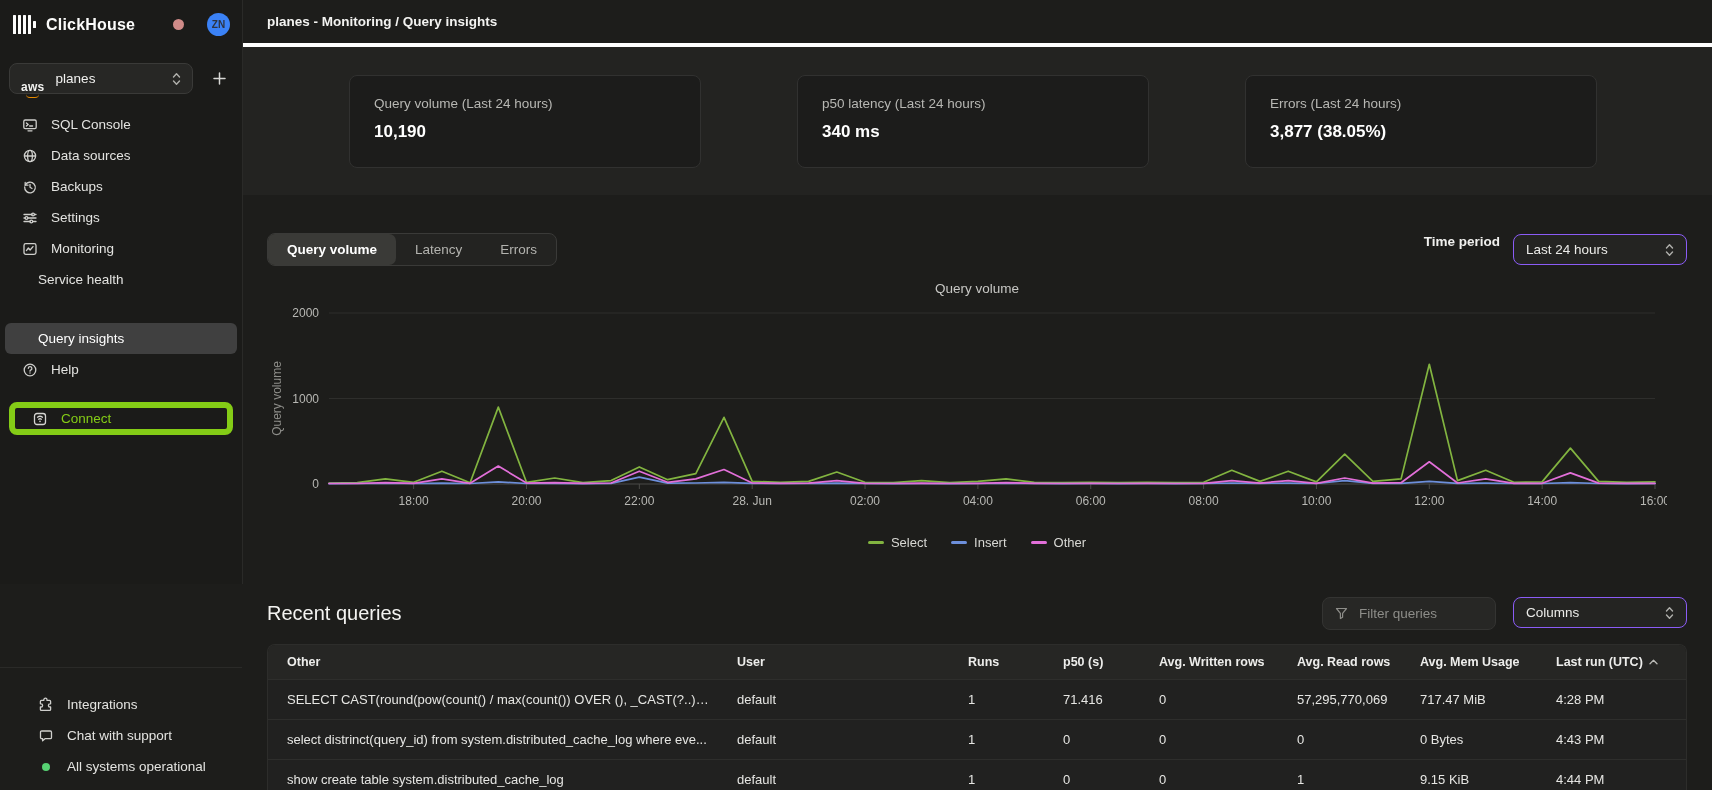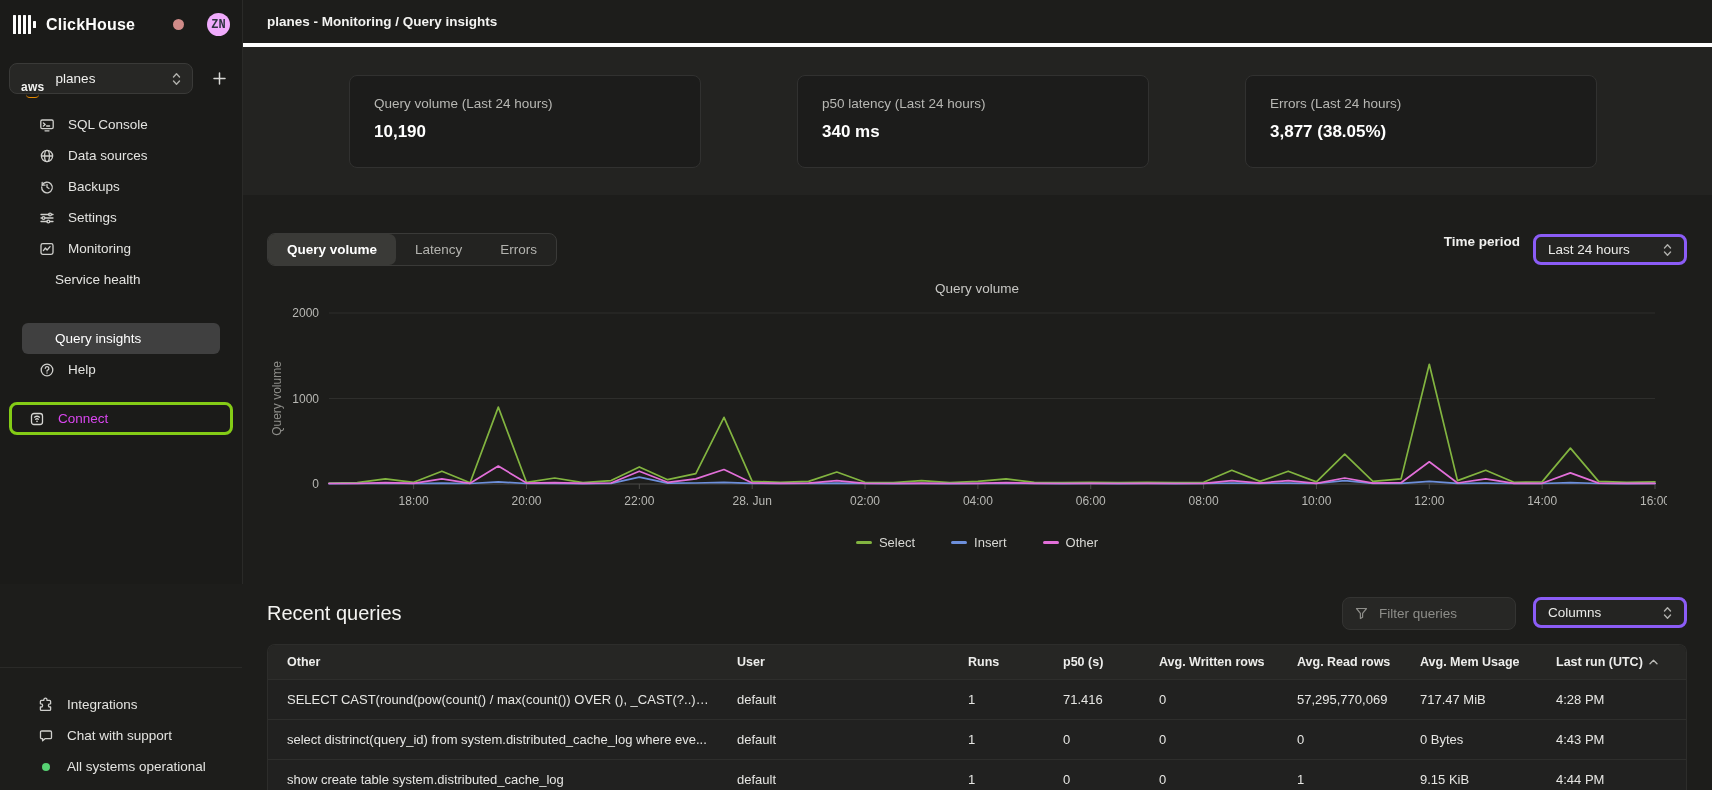--- a/index.html
+++ b/index.html
@@ -15,50 +15,50 @@
   .sidebar {
     position:fixed; left:0; top:0; width:243px; height:584px;
     background:#1b1b19; border-right:1px solid #2a2a28; z-index:5;
   }
   .sb-logo-row { display:flex; align-items:center; padding:13px 12px 0 13px; }
   .logo-bars { display:flex; align-items:center; gap:2px; height:20px; }
   .logo-bars .bar { width:3px; height:19px; background:#fdfdfc; border-radius:0.5px; }
   .logo-bars .bar.short { height:7px; }
   .logo-text { color:#fbfbfa; font-size:16px; font-weight:bold; margin-left:10px; letter-spacing:.2px; }
   .status-dot-top { width:11px; height:11px; border-radius:50%; background:#d08b88; margin-left:auto; margin-right:23px; }
-  .avatar { width:23px; height:23px; border-radius:50%; background:#f0abfc; color:#2e3440;
-    display:flex; align-items:center; justify-content:center; font-size:12px; font-weight:bold;font-family:Liberation Mono, monospace; }
+  .avatar { width:23px; height:23px; border-radius:50%; background:#3b82f6; color:#2e3440;
+    display:flex; align-items:center; justify-content:center; font-size:10px; font-weight:bold; }
 
   .sb-select-row { display:flex; align-items:center; margin:27px 9px 0 9px; }
   .service-select {
     flex:0 0 184px; height:31px; background:#272725; border:1px solid #3a3a38; border-radius:8px;
     display:flex; align-items:center; padding:0 11px; cursor:pointer;
   }
   .aws-mark { display:flex; flex-direction:column; align-items:center; line-height:1; }
   .aws-mark .aws-txt { font-size:12px; font-weight:bold; color:#f2f2f0; letter-spacing:.3px;margin-top:21px; }
   .aws-mark .aws-smile { width:13px; height:4px; border:solid #e68a00; border-width:0 0 1.6px 0; border-radius:0 0 7px 7px; margin-top:1px; }
   .service-name { margin-left:11px; color:#f2f2f0; font-size:13.5px; }
   .service-select .updown { margin-left:auto; }
   .add-service-btn { margin-left:13px; width:26px; height:26px; display:flex; align-items:center; justify-content:center;
     color:#d8d8d5; border-radius:6px; cursor:pointer; }
 
-  .nav { margin-top:15px; padding:0 22px; }
+  .nav { margin-top:15px; padding:0 5px; }
   .nav-item {
     display:flex; align-items:center; height:31px; border-radius:6px;
     color:#e3e3e0; font-size:13.5px; padding-left:17px; cursor:pointer;
   }
   .nav-item .nav-icon { width:16px; height:16px; display:flex; align-items:center; justify-content:center; color:#cfcfcc; }
   .nav-item .nav-label { margin-left:13px; }
   .nav-item.indent { padding-left:33px; }
   .nav-item.indent .nav-label { margin-left:0; }
   .nav-item.selected { background:#404040; color:#ffffff;margin-top:28px; }
 
   .connect-btn {
-    margin:17px 9px 0 9px; height:33px; border:3px solid #84cc16; border-radius:8px;
-    display:flex; align-items:center; padding-left:17px; cursor:pointer; color:#d946ef;
+    margin:17px 9px 0 9px; height:33px; border:6px solid #84cc16; border-radius:8px;
+    display:flex; align-items:center; padding-left:17px; cursor:pointer; color:#84cc16;
   }
   .connect-btn .nav-icon { width:16px; height:16px; color:#d5d5d2; }
   .connect-btn span.lbl { margin-left:13px; font-size:13.5px; }
 
   .sb-org { position:absolute; left:0; right:0; top:589px; padding:0 9px; }
   .org-label { padding-left:17px; color:#8d8d89; font-size:12px; }
   .org-item { margin-top:11px; display:flex; align-items:center; height:30px; padding:0 14px 0 17px;
     border-radius:6px; cursor:pointer; color:#eeeeec; }
   .org-item .nav-icon { width:16px; height:16px; color:#d0d0cd; }
   .org-item .nav-label { margin-left:13px; font-size:13.5px; }
@@ -85,27 +85,27 @@
 
   .chart-section { padding:38px 25px 0 24px; }
   .controls-row { display:flex; align-items:center; justify-content:space-between; }
   .tab-group { display:flex; border:1px solid #3a3a38; background:#22
 
 2220; border-radius:8px; height:33px; padding:0; background:#232321; }
   .tab { display:flex; align-items:center; padding:0 19px; color:#b3b3af; font-size:13.5px; cursor:pointer; border-radius:7px; }
   .tab.active { background:#3a3a37; color:#ffffff; font-weight:bold; }
   .time-period { display:flex; align-items:flex-start; gap:13px; }
   .time-period-label { color:#f0f0ee; font-weight:bold; font-size:13.5px; }
-  .select-box { width:154px; height:31px; background:#242422; border:3px solid #8b5cf6; border-radius:8px;
+  .select-box { width:174px; height:31px; background:#242422; border:1px solid #8b5cf6; border-radius:8px;
     display:flex; align-items:center; justify-content:space-between; padding:0 12px; color:#ebebe8;
     font-size:13.5px; cursor:pointer; }
   .updown { color:#b0b0ac; }
 
   .chart-title { text-align:center; margin-top:15px; color:#c7c7c4; font-size:13.5px; }
-  .legend { display:flex; justify-content:center; gap:36px; margin-top:4px; }
+  .legend { display:flex; justify-content:center; gap:24px; margin-top:4px; }
   .legend-item { display:flex; align-items:center; gap:7px; color:#d8d8d4; font-size:13px; cursor:pointer; }
   .legend-swatch { width:16px; height:3px; border-radius:2px; }
 
   .recent-row { margin-top:47px; display:flex; align-items:center; justify-content:space-between; }
   .recent-title { color:#f3f3f1; font-size:20px; font-weight:normal;text-align:center; }
   .recent-controls { display:flex; gap:17px; }
   .filter-box { width:174px; height:33px; background:#272725; border:1px solid #343432; border-radius:8px;
     display:flex; align-items:center; padding:0 12px; gap:9px; color:#8d8d89; }
   .filter-box input { background:transparent; border:none; outline:none; color:#e8e8e5; width:110px;
     font-family:"Liberation Sans", sans-serif; font-size:13.5px; }

